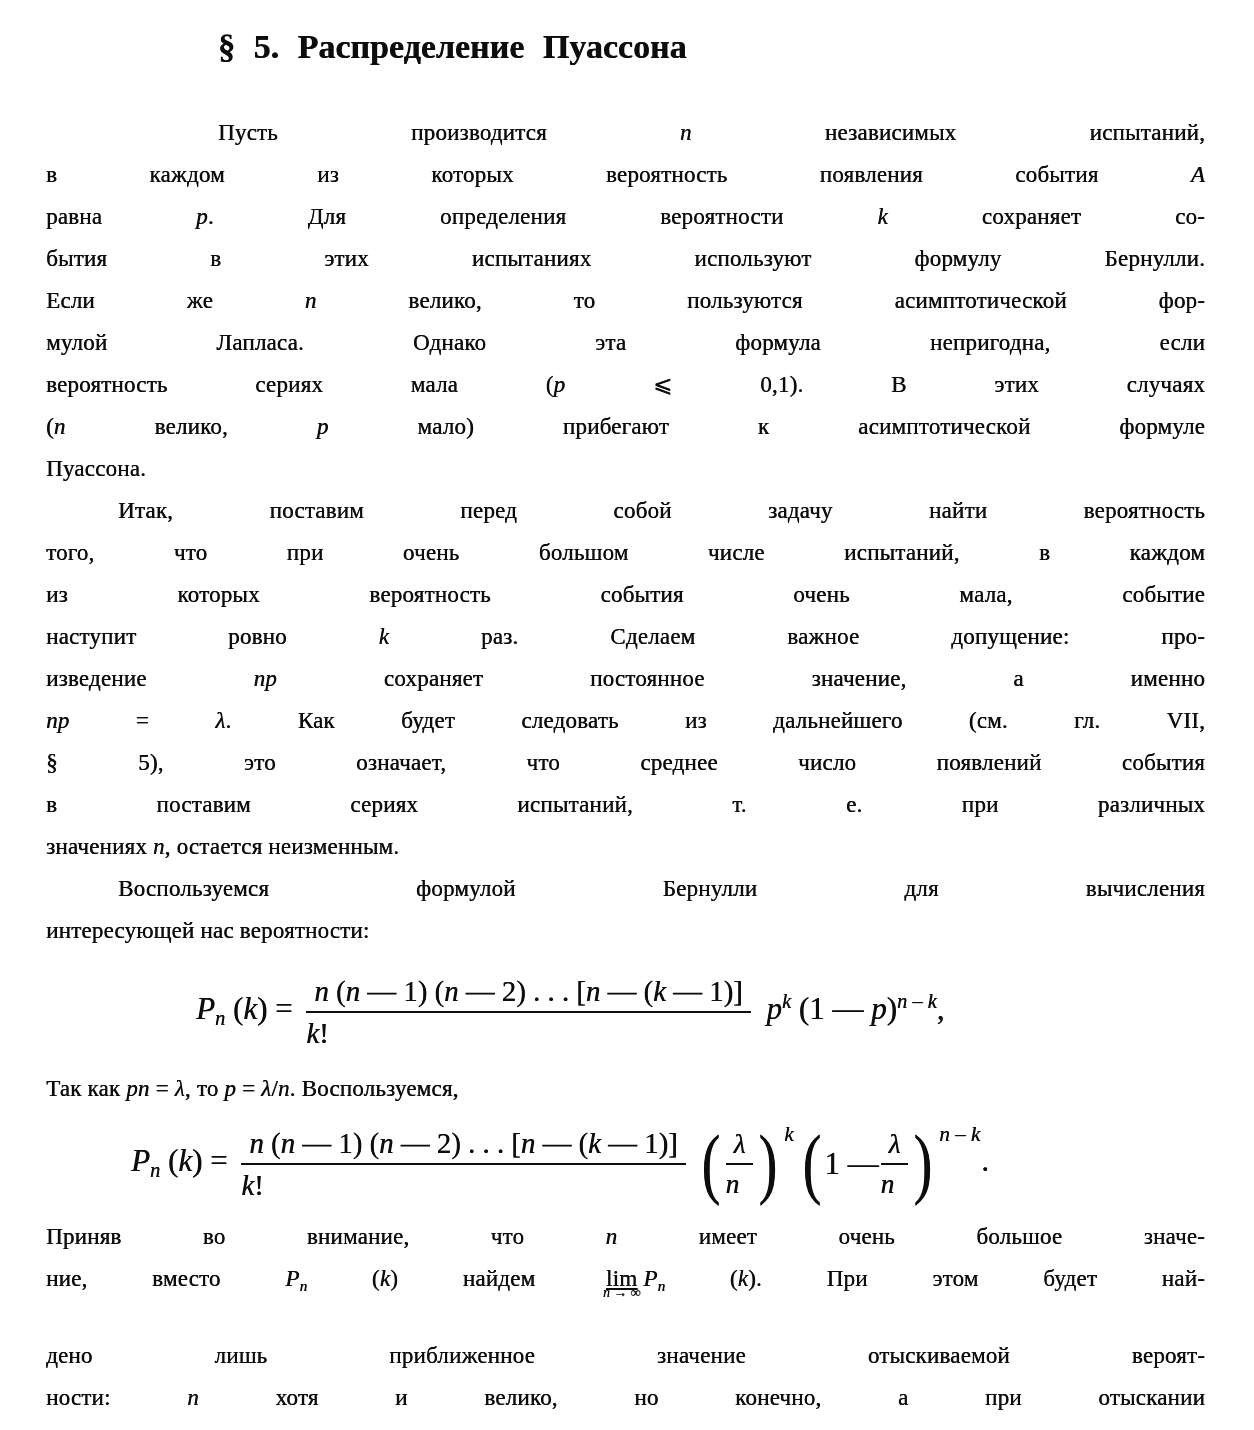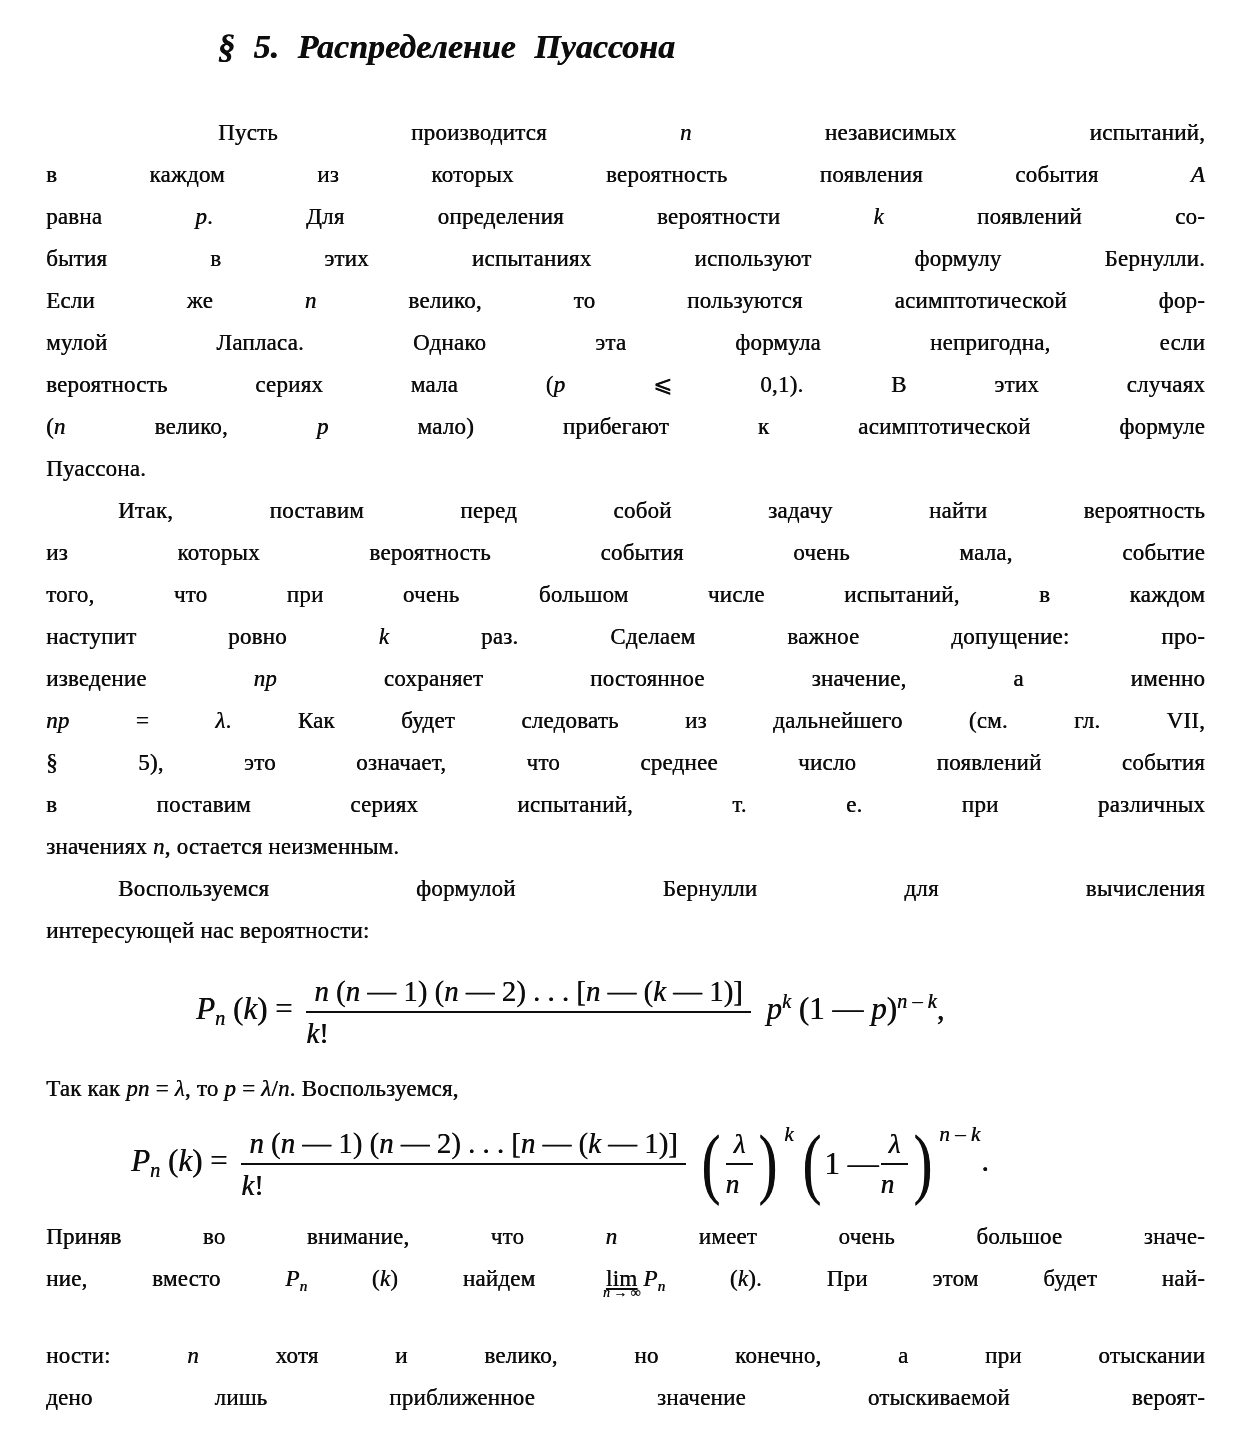--- a/index.html
+++ b/index.html
@@ -13,21 +13,20 @@
     font-family:"Liberation Serif","DejaVu Serif",serif;
     overflow:hidden;
     text-shadow:0.4px 0 0 currentColor;
   }
   .heading{
     font-size:34px;
     font-weight:bold;
     margin:8px 0 46px 172px;
     word-spacing:10px;
     white-space:nowrap;
-    font-style:italic;
   }
   .para .line{
     font-size:23px;
     line-height:42px;
     letter-spacing:0.2px;
     text-align:justify;
     text-align-last:justify;
   }
   .para .line.noj{text-align-last:left;}
   .para .line.tall{margin-bottom:28px;}
@@ -94,32 +93,32 @@
   }
 </style>
 </head>
 <body>
 
 <div class="page">
   <div class="heading">§ 5. Распределение Пуассона</div>
   <div class="para">
       <div class="line" style="padding-left: 172px;"><span class="rm">Пусть производится </span><span class="it">n</span><span class="rm"> независимых испытаний,</span></div>
       <div class="line"><span class="rm">в каждом из которых вероятность появления события </span><span class="it">A</span></div>
-      <div class="line"><span class="rm">равна </span><span class="it">p</span><span class="rm">. Для определения вероятности </span><span class="it">k</span><span class="rm"> появлений со-</span></div>
+      <div class="line"><span class="rm">равна </span><span class="it">p</span><span class="rm">. Для определения вероятности </span><span class="it">k</span><span class="rm"> сохраняет со-</span></div>
       <div class="line"><span class="rm">бытия в этих испытаниях используют формулу Бернулли.</span></div>
       <div class="line"><span class="rm">Если же </span><span class="it">n</span><span class="rm"> велико, то пользуются асимптотической фор-</span></div>
       <div class="line"><span class="rm">мулой Лапласа. Однако эта формула непригодна, если</span></div>
       <div class="line"><span class="rm">вероятность сериях мала (</span><span class="it">p</span><span class="rm"> ⩽ 0,1). В этих случаях</span></div>
       <div class="line"><span class="rm">(</span><span class="it">n</span><span class="rm"> велико, </span><span class="it">p</span><span class="rm"> мало) прибегают к асимптотической формуле</span></div>
       <div class="line noj"><span class="rm">Пуассона.</span></div>
     </div>
   <div class="para">
       <div class="line" style="padding-left: 72px;"><span class="rm">Итак, поставим перед собой задачу найти вероятность</span></div>
+      <div class="line"><span class="rm">того, что при очень большом числе испытаний, в каждом</span></div>
       <div class="line"><span class="rm">из которых вероятность события очень мала, событие</span></div>
-      <div class="line"><span class="rm">того, что при очень большом числе испытаний, в каждом</span></div>
       <div class="line"><span class="rm">наступит ровно </span><span class="it">k</span><span class="rm"> раз. Сделаем важное допущение: про-</span></div>
       <div class="line"><span class="rm">изведение </span><span class="it">np</span><span class="rm"> сохраняет постоянное значение, а именно</span></div>
       <div class="line"><span class="it">np</span><span class="rm"> = </span><span class="it">λ</span><span class="rm">. Как будет следовать из дальнейшего (см. гл. VII,</span></div>
       <div class="line"><span class="rm">§ 5), это означает, что среднее число появлений события</span></div>
       <div class="line"><span class="rm">в поставим сериях испытаний, т. е. при различных</span></div>
       <div class="line noj"><span class="rm">значениях </span><span class="it">n</span><span class="rm">, остается неизменным.</span></div>
     </div>
   <div class="para">
       <div class="line" style="padding-left: 72px;"><span class="rm">Воспользуемся формулой Бернулли для вычисления</span></div>
       <div class="line noj"><span class="rm">интересующей нас вероятности:</span></div>
@@ -150,16 +149,16 @@
               <span class="fden"><span class="it">n</span></span>
             </span>
           </span>
           <span class="paren">)</span>
           <span class="bsup">n – k</span>
         </span><span class="rm">.</span></div>
     </div>
   <div class="para">
       <div class="line"><span class="rm">Приняв во внимание, что </span><span class="it">n</span><span class="rm"> имеет очень большое значе-</span></div>
       <div class="line tall"><span class="rm">ние, вместо </span><span class="it">P</span><span class="msub">n</span><span class="rm"> (</span><span class="it">k</span><span class="rm">) найдем </span><span class="lim"><span class="lw">lim</span><span class="lu">n → ∞</span></span><span class="it">P</span><span class="msub">n</span><span class="rm"> (</span><span class="it">k</span><span class="rm">). При этом будет най-</span></div>
+      <div class="line"><span class="rm">дено лишь приближенное значение отыскиваемой вероят-</span></div>
       <div class="line"><span class="rm">ности: </span><span class="it">n</span><span class="rm"> хотя и велико, но конечно, а при отыскании</span></div>
-      <div class="line"><span class="rm">дено лишь приближенное значение отыскиваемой вероят-</span></div>
     </div>
 </div>
 
 </body></html>

